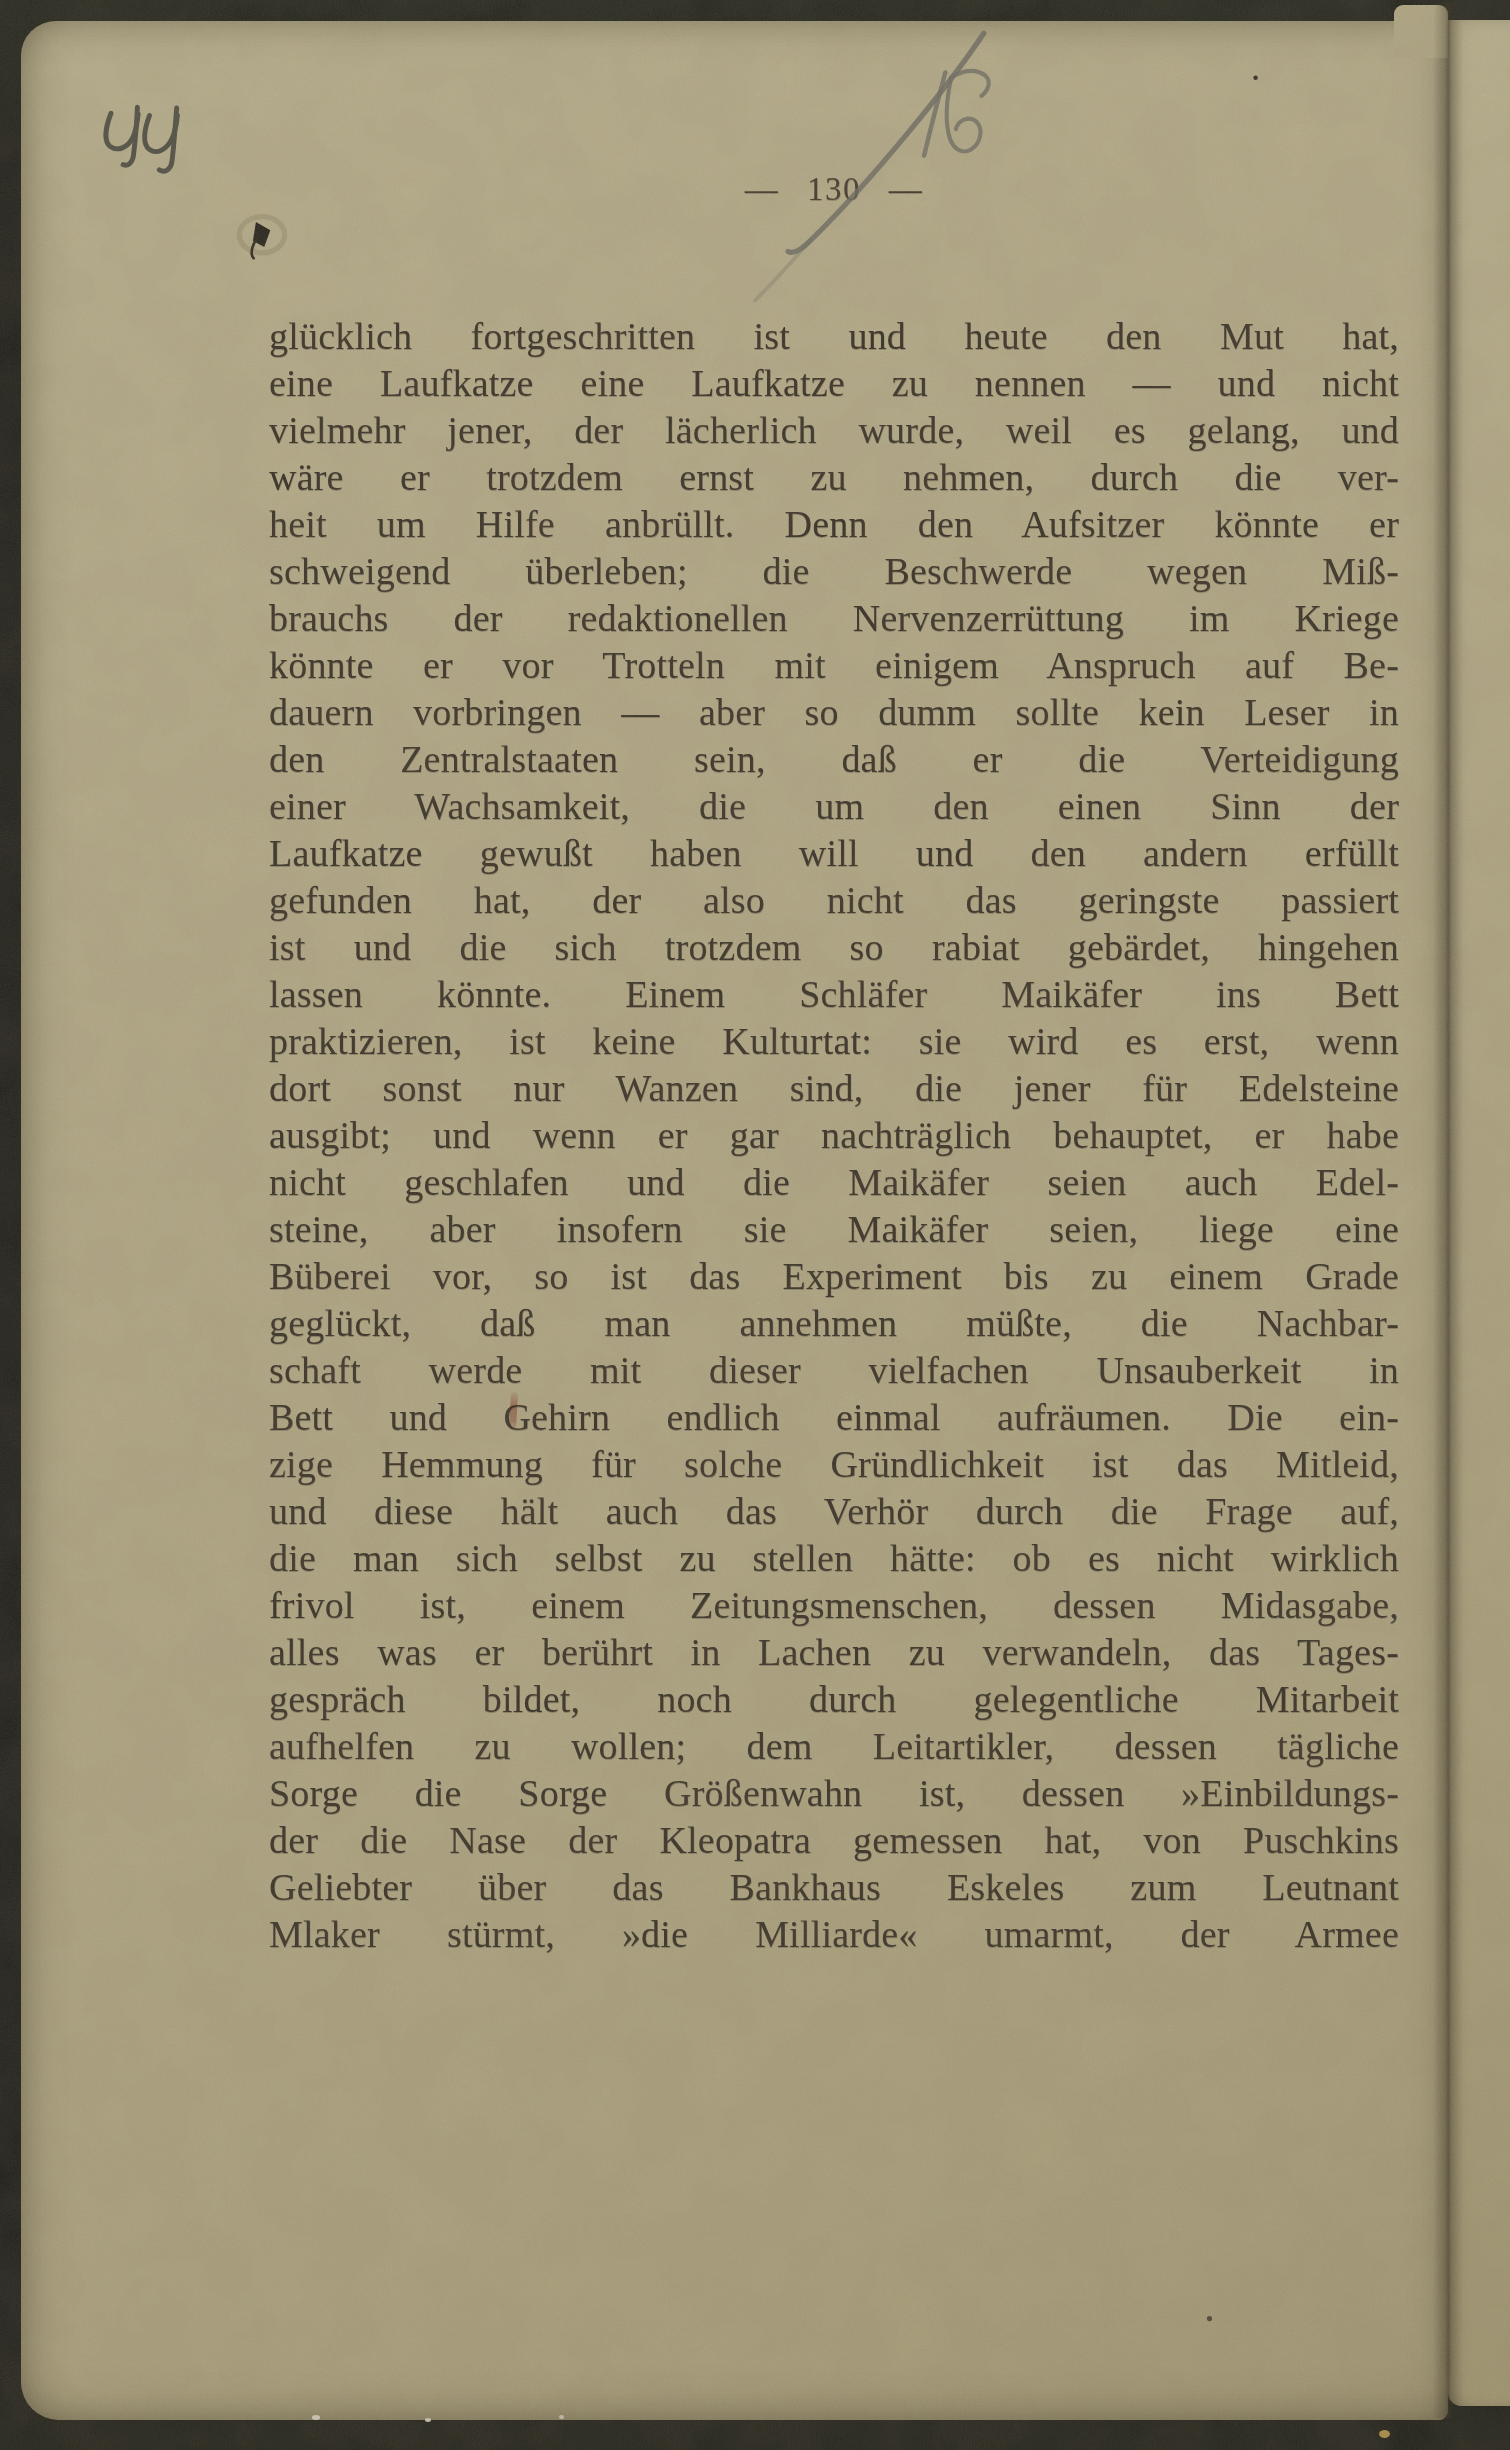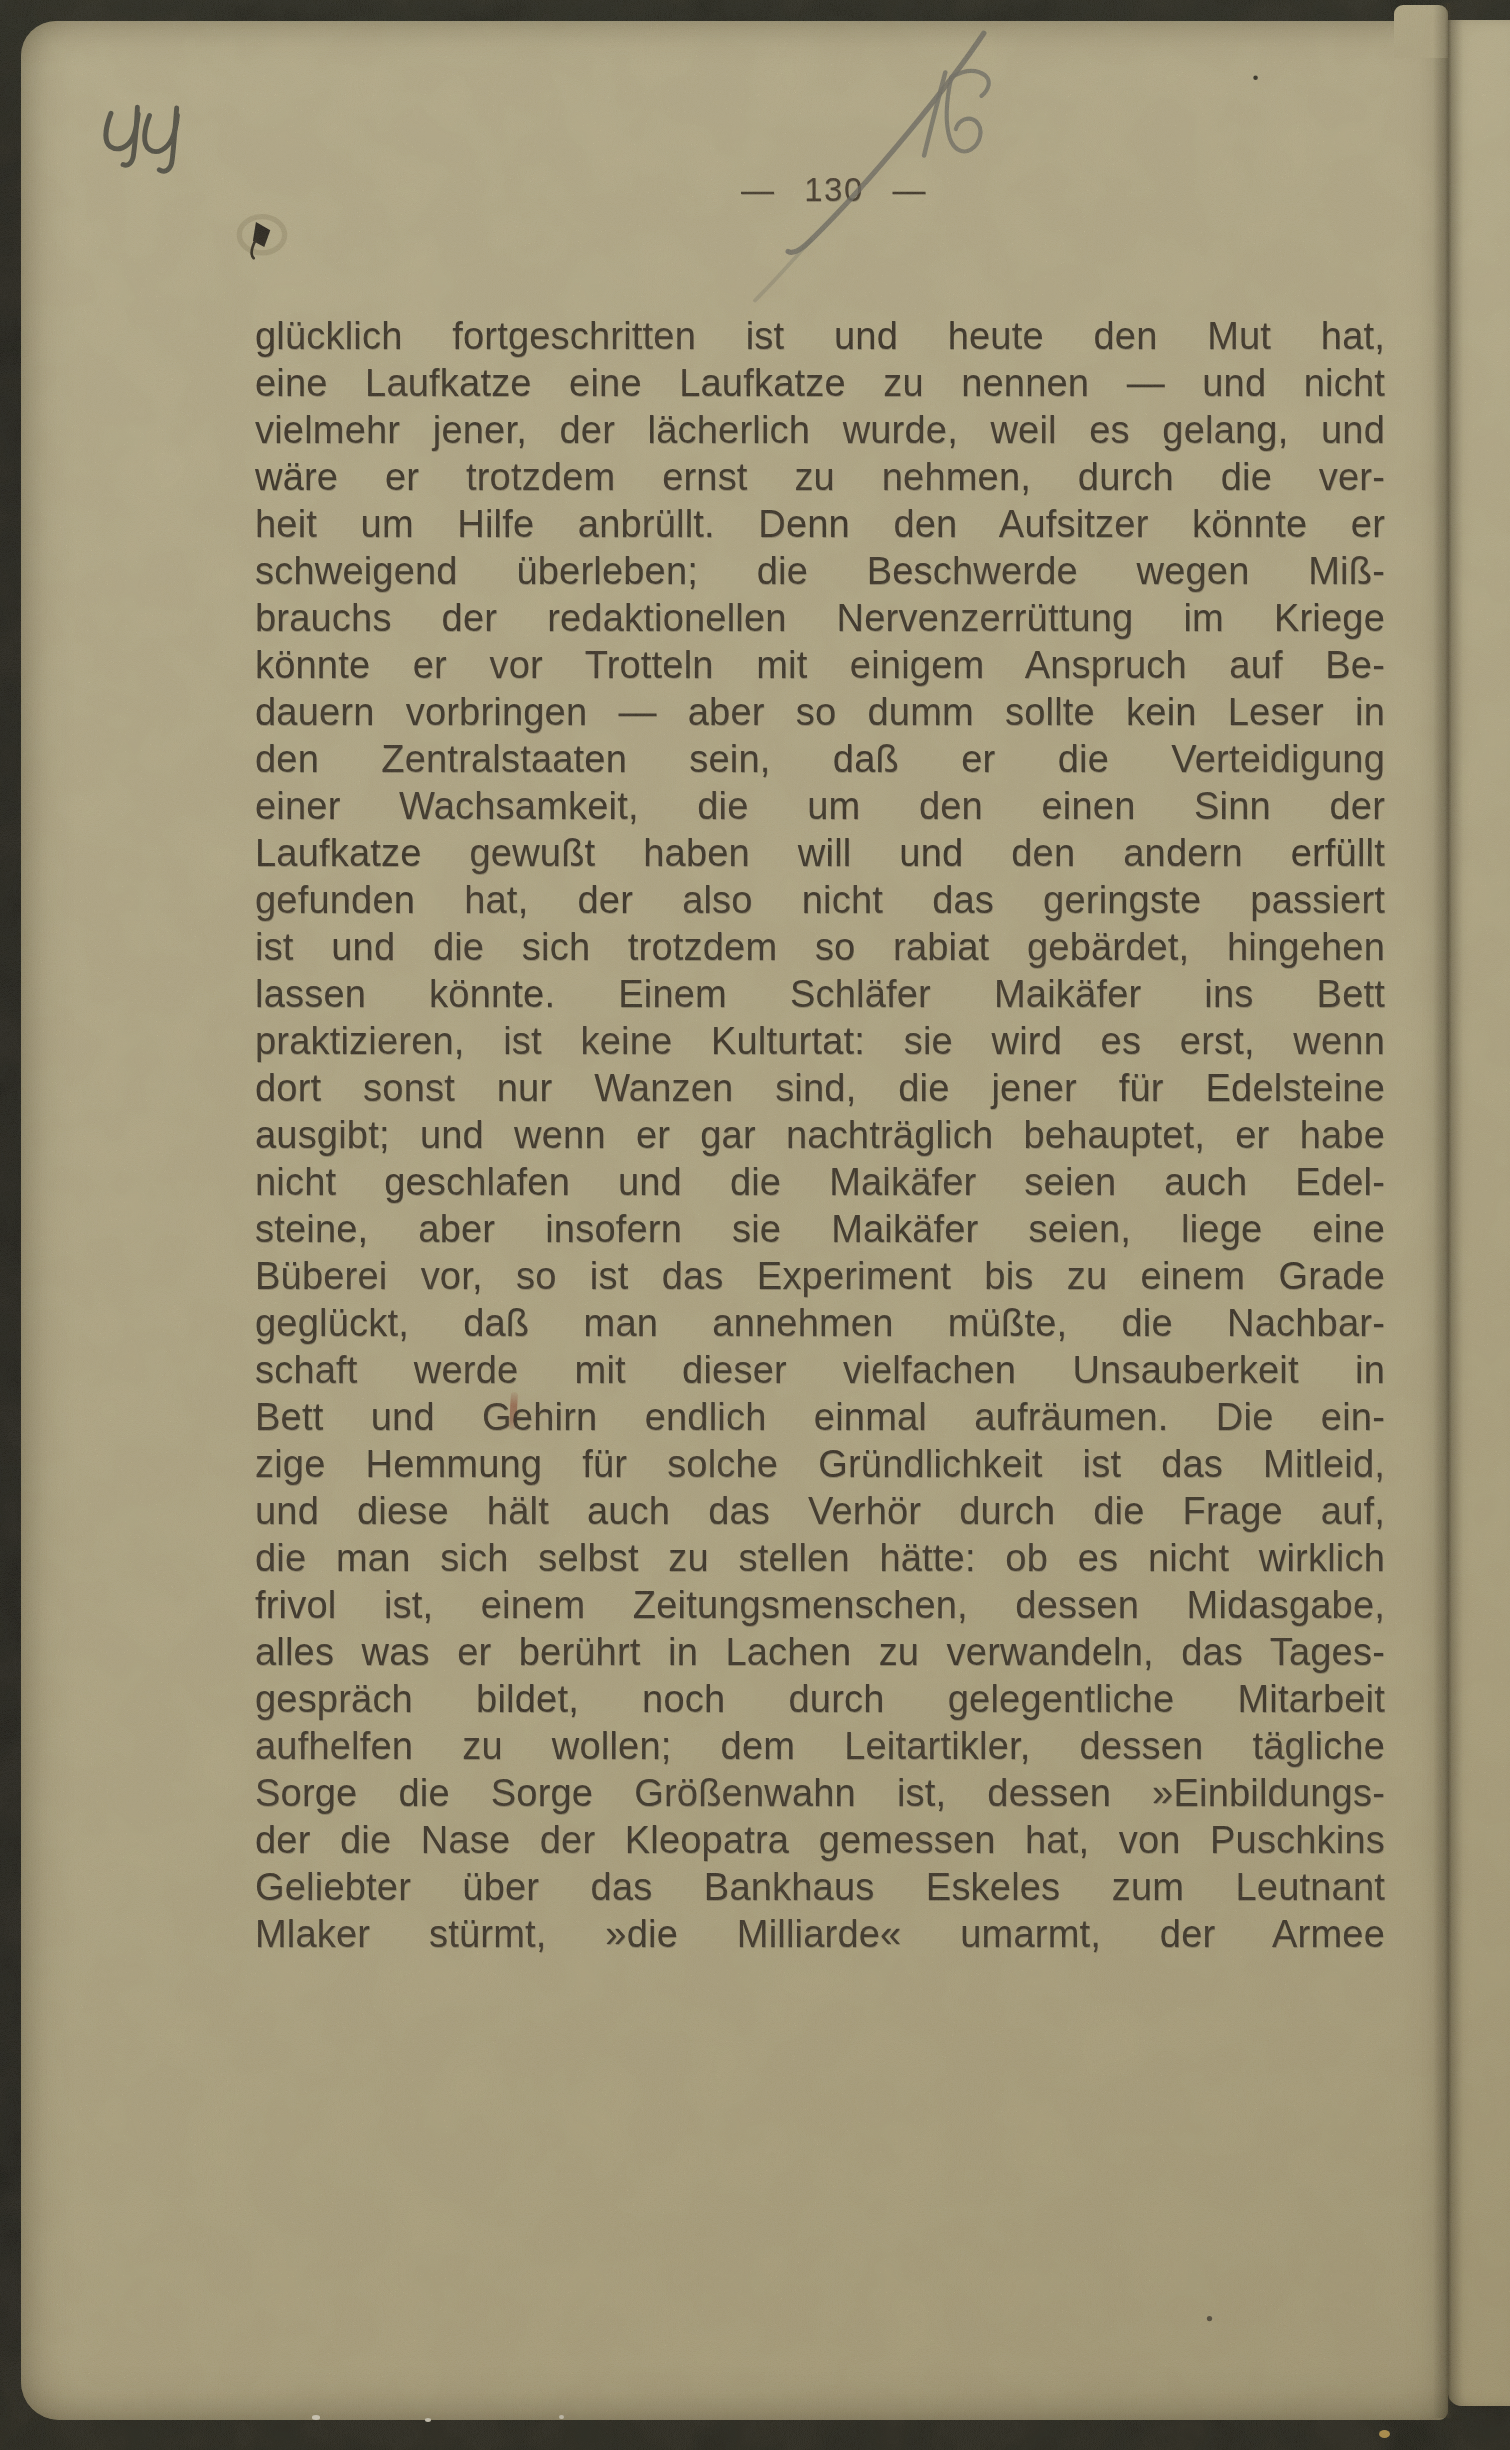--- a/index.html
+++ b/index.html
@@ -1,19 +1,19 @@
 <!DOCTYPE html>
 <html style="font-size:12px"><head>
 <meta charset="utf-8">
 <style>
   html,body{margin:0;padding:0;background:#000;}
   #scan{
     position:relative;width:1510px;height:2450px;overflow:hidden;
     background:linear-gradient(180deg,#15160f 0%,#0d0d09 6%,#0b0b08 94%,#101009 100%);
-    font-family:Liberation Sans, sans-serif;
+    font-family:Liberation Serif, serif;
   }
   
   #paper{
     position:absolute;left:21px;top:21px;width:1427px;height:2399px;
     background:linear-gradient(155deg,#d0c59d 0%,#cbbf97 30%,#c6ba91 60%,#beb187 85%,#b5a87e 100%);
     border-radius:35px 7.6px 9px 38px;
     box-shadow:
       inset 27px 0 48px -27px rgba(56,46,24,.45),
       inset -21px 0 38px -21px rgba(56,46,24,.40),
       inset 0 -27px 48px -27px rgba(56,46,24,.45),
@@ -42,21 +42,21 @@
   }
   
   #page-number{
     position:absolute;left:269px;top:171px;width:1130px;z-index:5;
     text-align:center;font-size:33px;color:#3b2f21;
     letter-spacing:1.5px;word-spacing:18px;
     text-shadow:0.4px 0.6px 0.5px rgba(46,37,26,.30);
   }
   
   #body-text{
-    position:absolute;left:255px;top:313px;width:1130px;z-index:5;
+    position:absolute;left:269px;top:313px;width:1130px;z-index:5;
     font-size:38px;line-height:47px;color:#2e251a;letter-spacing:0.2px;
   }
   .text-line{
     height:47px;text-align:justify;text-align-last:justify;
     text-justify:inter-word;
     text-shadow:0.4px 0.7px 0.5px rgba(46,37,26,.32);
   }
   
   #marks{position:absolute;left:0;top:0;z-index:10;pointer-events:none;}
   

